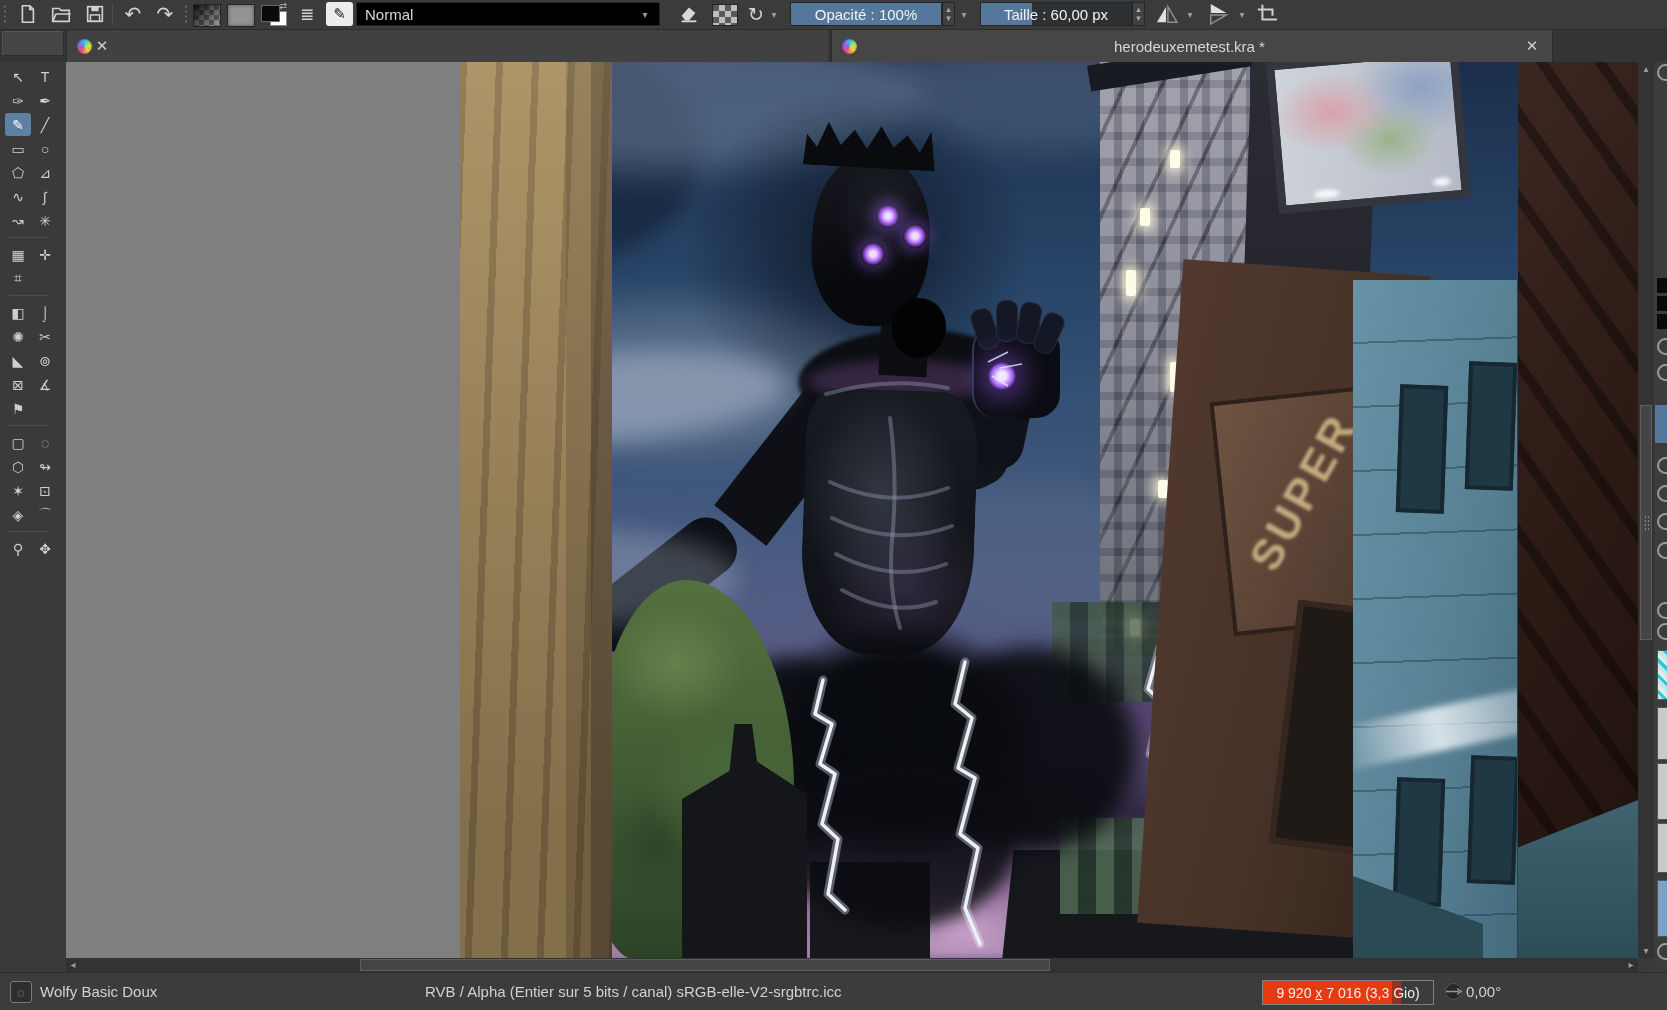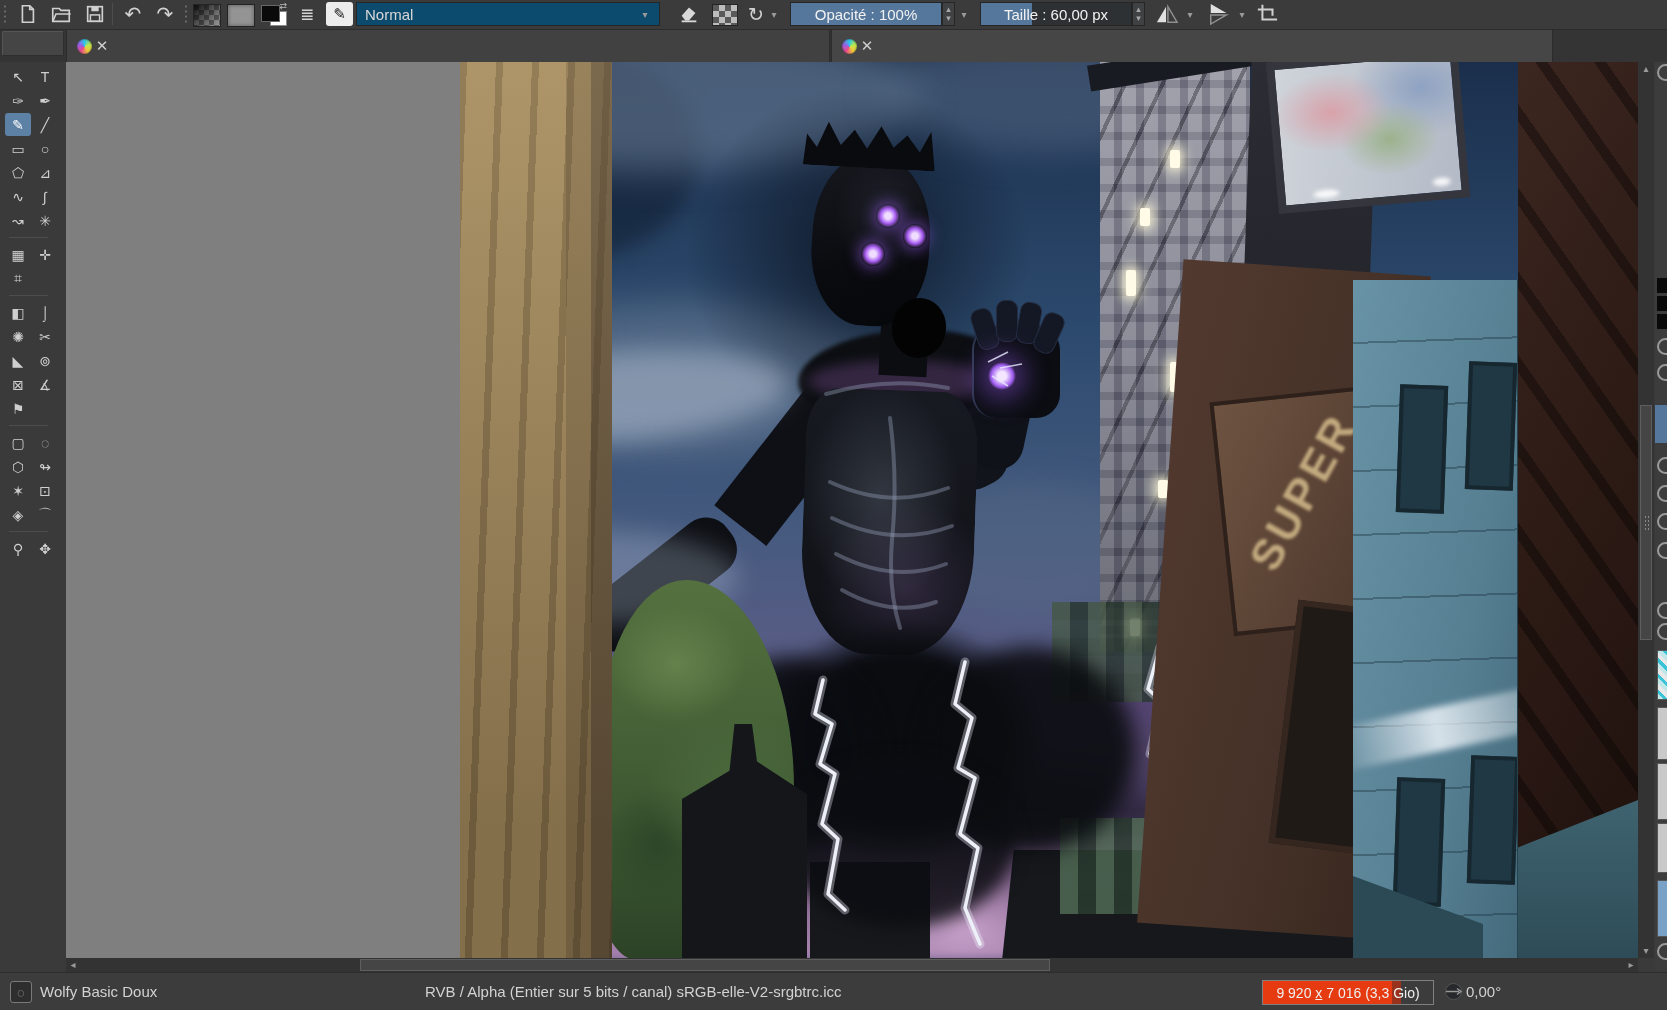--- a/index.html
+++ b/index.html
@@ -23,21 +23,21 @@
   #sw-fgbg{width:28px;height:24px;top:2px;border:none;}
   #sw-fgbg .bgc{position:absolute;right:0;bottom:0;width:15px;height:13px;background:#fff;border:1px solid #888;}
   #sw-fgbg .fgc{position:absolute;left:2px;top:3px;width:17px;height:15px;background:#0a0a0a;border:1px solid #666;}
   #sw-fgbg .swp{position:absolute;right:0;top:0;font-size:9px;color:#bbb;line-height:9px;}
   #btn-brush-editor{width:27px;height:24px;top:2px;background:#ededed;border-radius:3px;color:#222;font-size:15px;}
   #checker-alpha{width:24px;height:20px;top:4px;border:1px solid #242424;
     background-image:linear-gradient(45deg,#bdbdbd 25%,transparent 25%,transparent 75%,#bdbdbd 75%),
     linear-gradient(45deg,#bdbdbd 25%,#5a5a5a 25%,#5a5a5a 75%,#bdbdbd 75%);
     background-size:12px 12px;background-position:0 0,6px 6px;}
   .vsep{width:1px;height:22px;top:3px;background:#4d4d4d;}
-  #blend-combo{left:356px;top:2px;width:304px;height:24px;background:#0c4a6e;border:1px solid #262626;
+  #blend-combo{left:356px;top:2px;width:304px;height:24px;background:#000000;border:1px solid #262626;
     display:flex;align-items:center;padding:0 8px;box-sizing:border-box;color:#d8d8d8;}
   #blend-combo .lbl{flex:1;text-align:left;}
   .slider{top:2px;height:24px;border:1px solid #262626;box-sizing:border-box;color:#f2f2f2;
     display:flex;align-items:center;justify-content:center;font-size:15px;}
   #opacity-slider{left:790px;width:152px;background:#54779b;}
   #size-slider{left:980px;width:152px;background:linear-gradient(90deg,#54779b 0 34%,#2e3133 34%);}
   .spincol{top:2px;width:13px;height:24px;background:#3f4143;border:1px solid #262626;box-sizing:border-box;
     display:flex;flex-direction:column;align-items:center;justify-content:center;line-height:9px;font-size:9px;color:#a8a8a8;}
 
   
@@ -346,20 +346,21 @@
   </div>
 
   <div id="tabbar" class="abs">
     <div id="toolbox-header" class="abs"></div>
     <div id="tab-1" class="abs tab">
       <span class="krita-logo"></span>
       <span class="tab-close">✕</span>
     </div>
     <div id="tab-2" class="abs tab">
       <span class="krita-logo"></span>
+      <span class="title">herodeuxemetest.kra *</span>
       <span class="tab-close">✕</span>
     </div>
   </div>
 
   <div id="toolbox" class="abs">
     <div id="toolbox-grid">
         <div class="tb-tool">↖</div>
         <div class="tb-tool">T</div>
         <div class="tb-tool">✑</div>
         <div class="tb-tool">✒</div>

